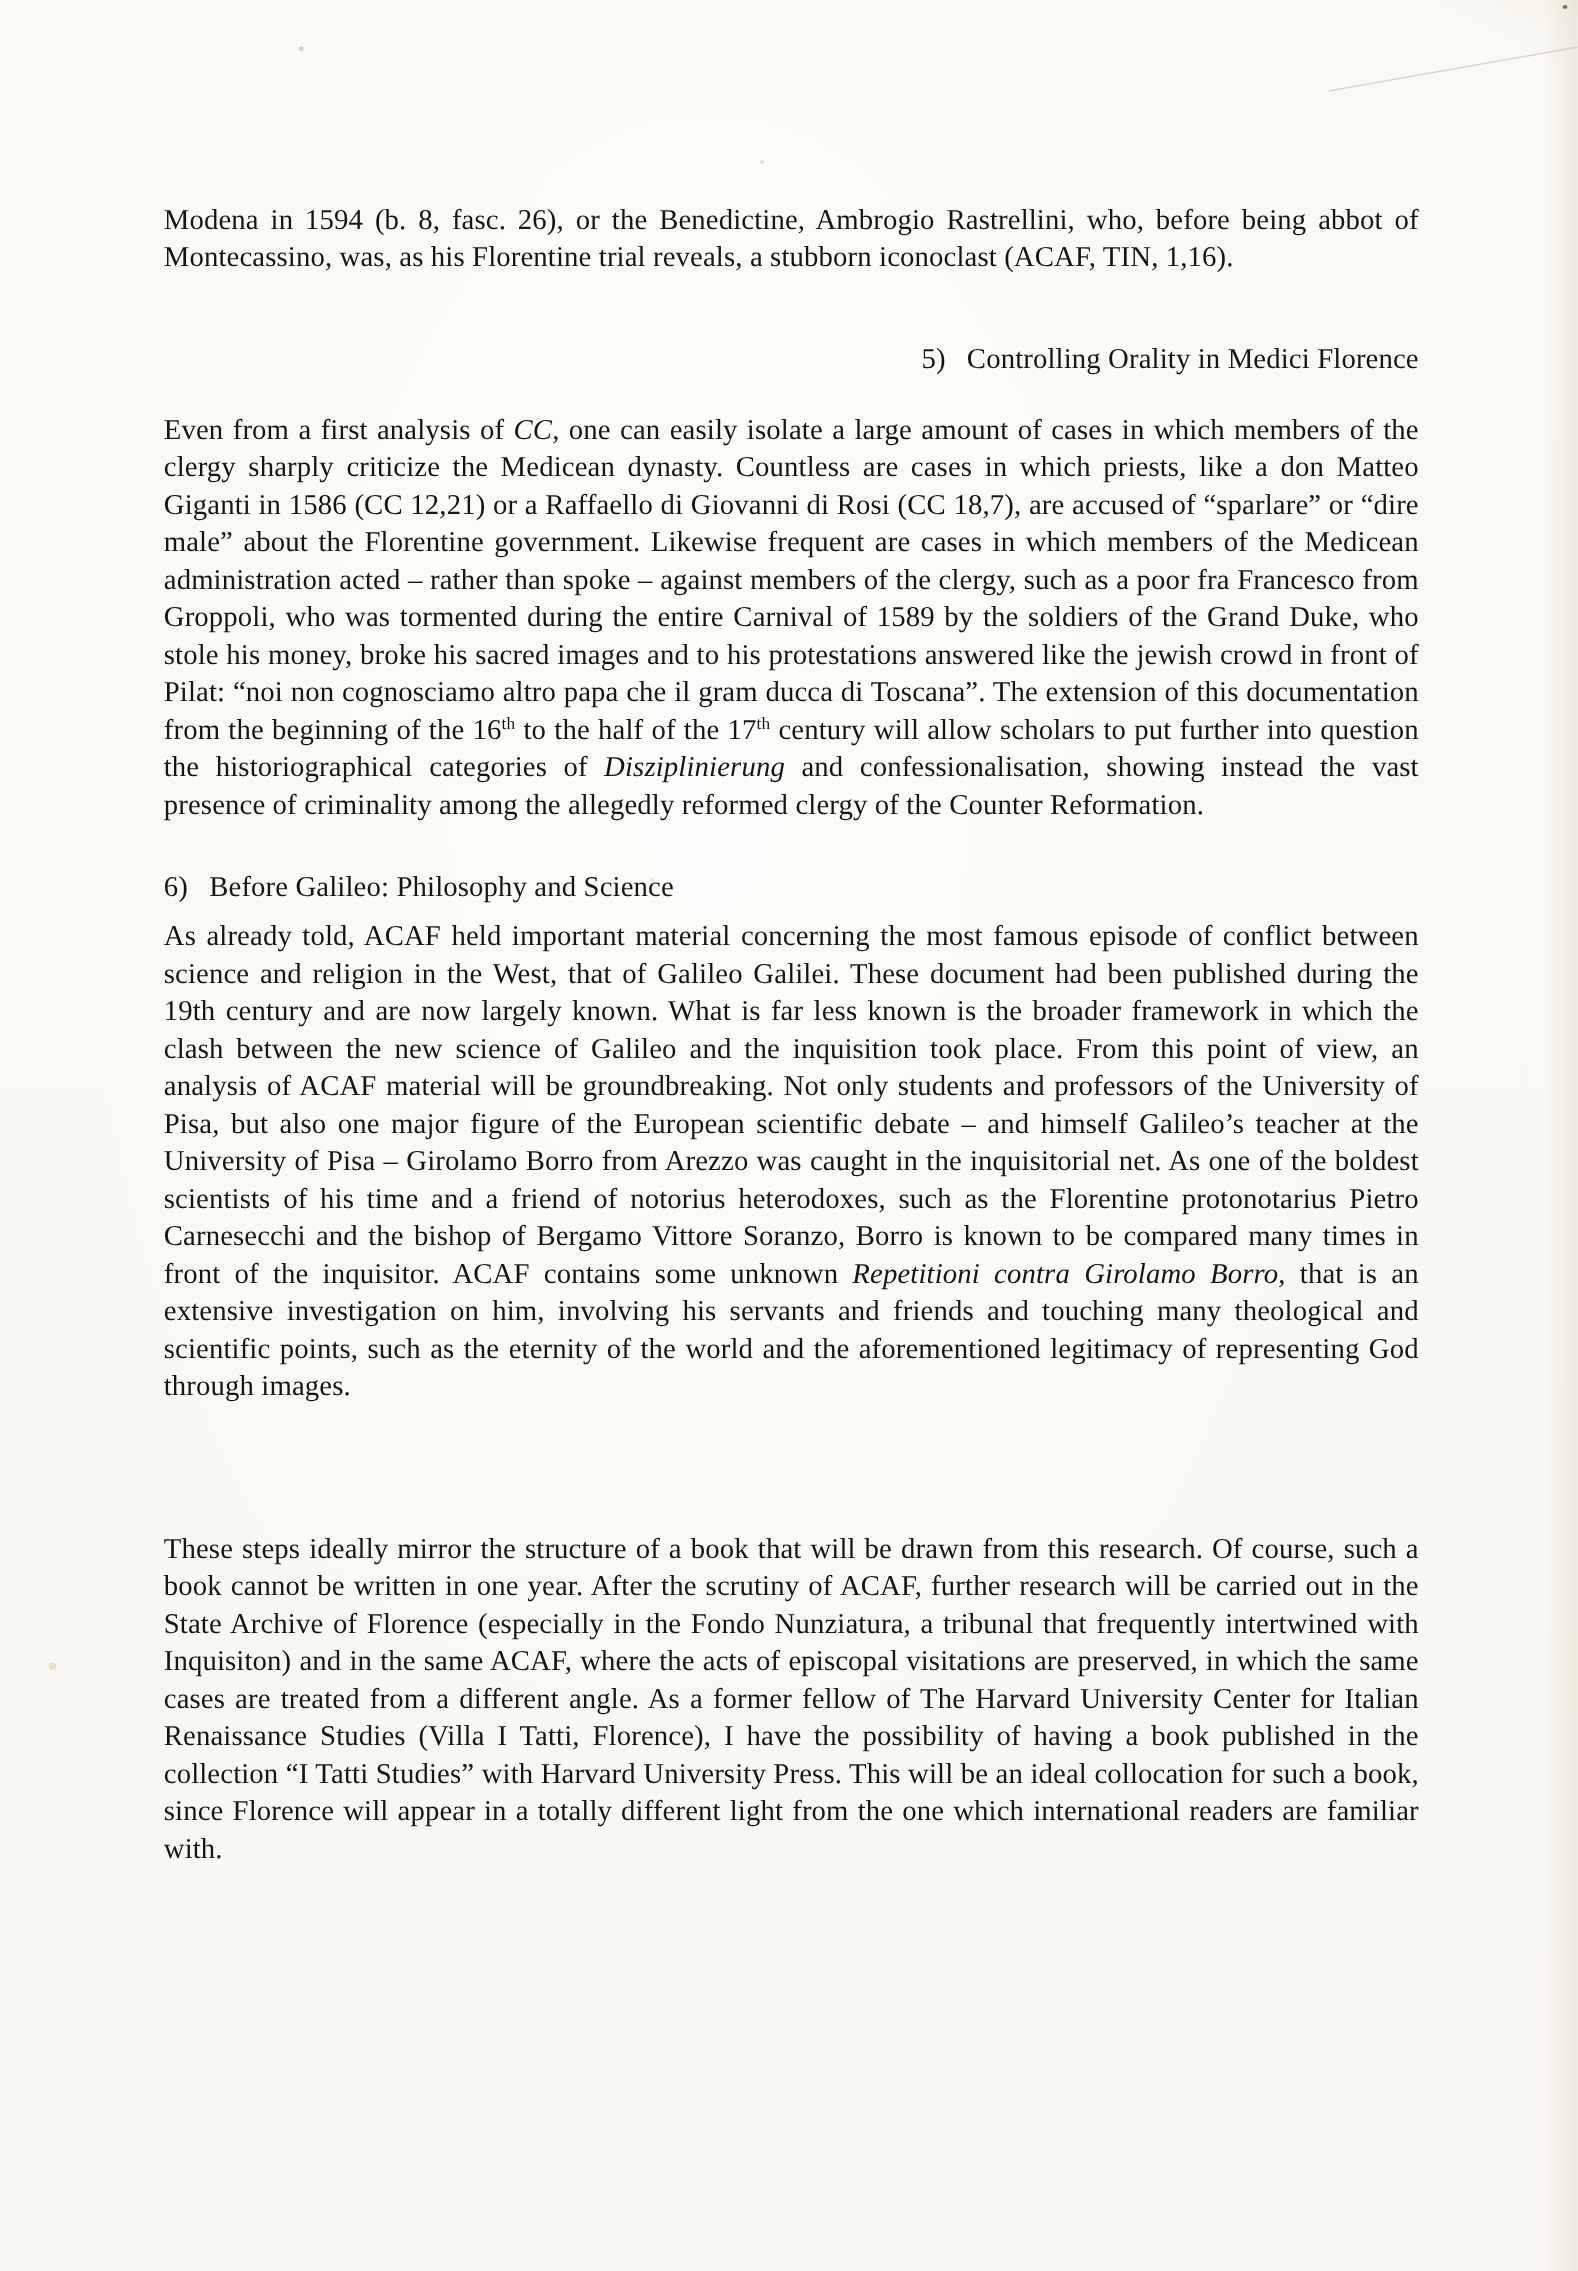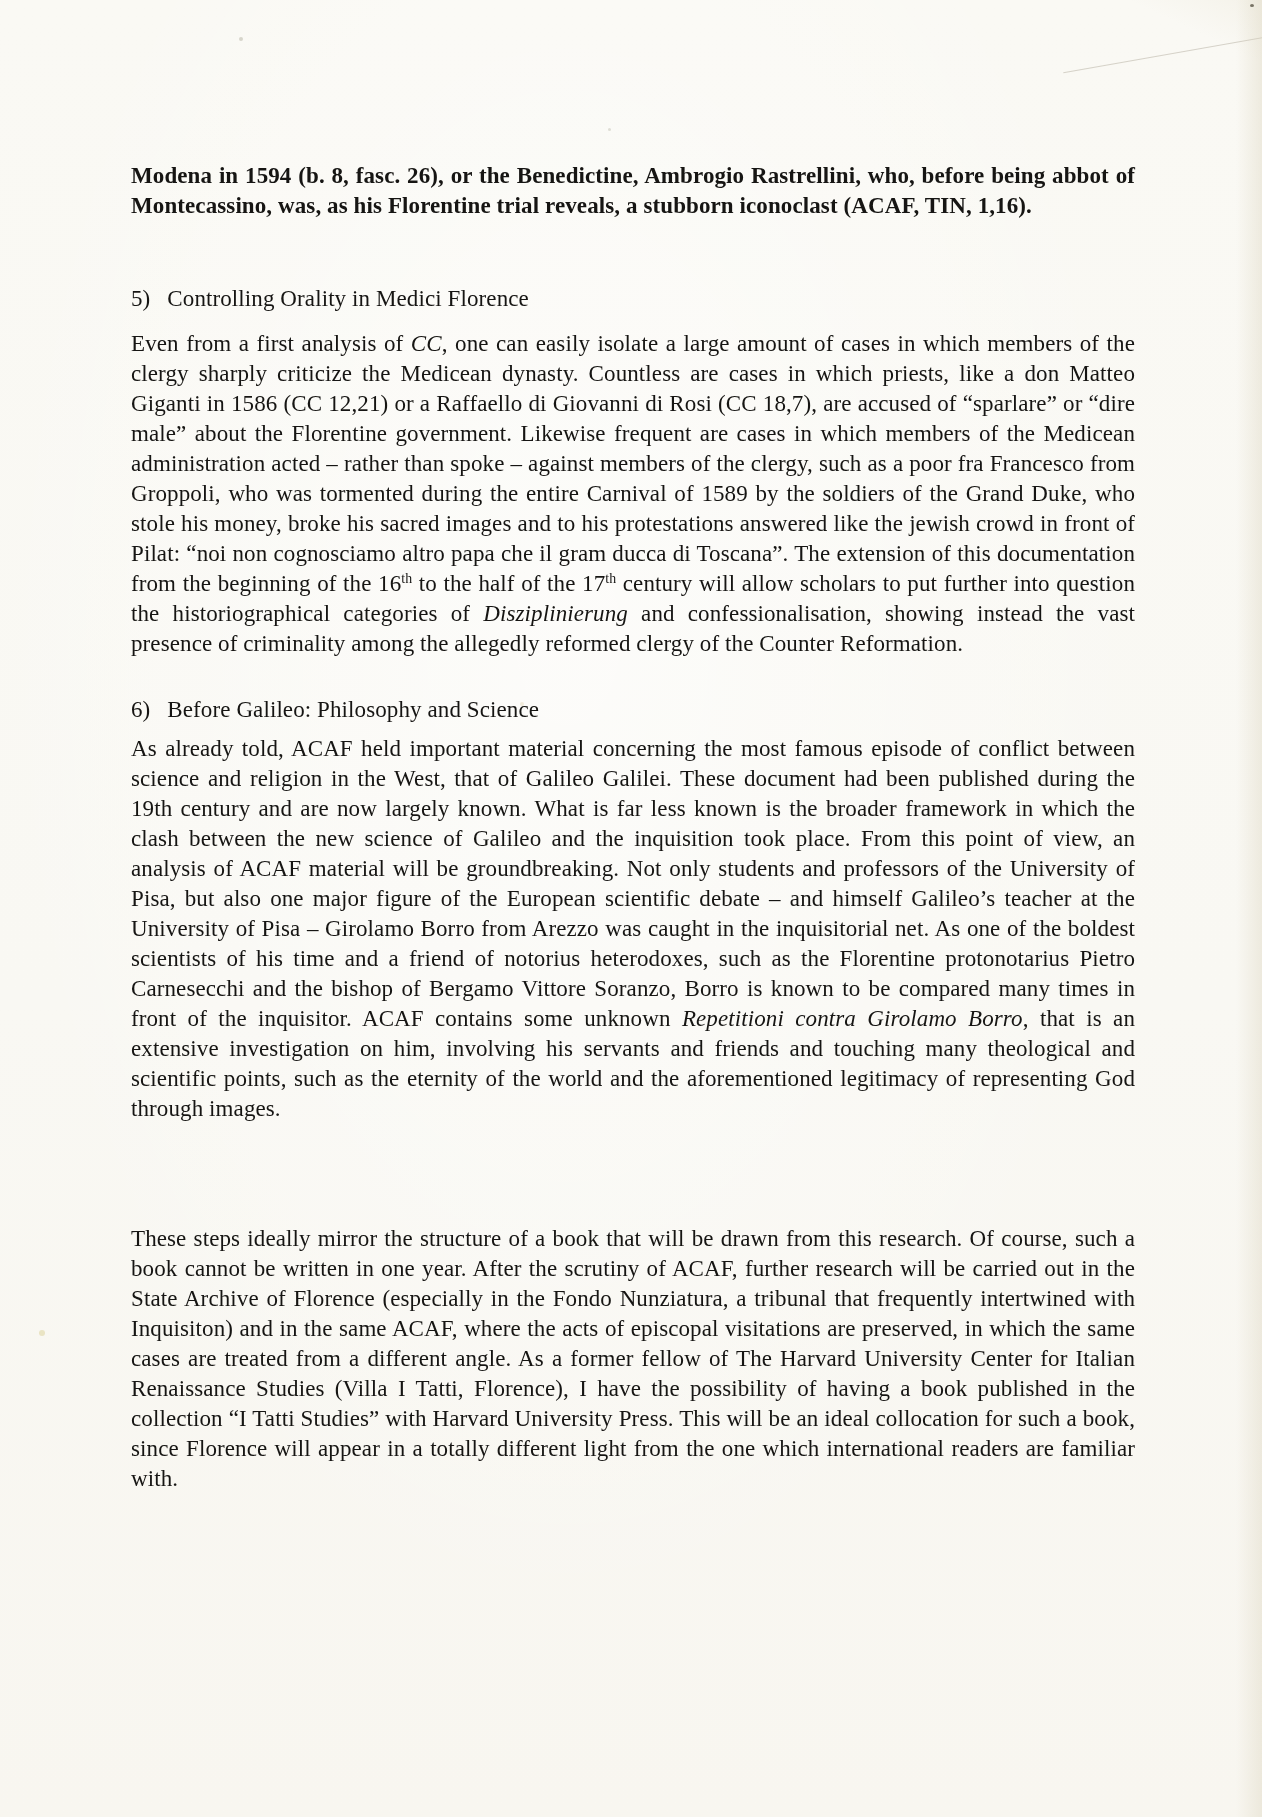--- a/index.html
+++ b/index.html
@@ -73,22 +73,22 @@
   .heading { font-weight: normal; }
   .heading .sec-num { display: inline-block; margin-right: 17px; }
   i { }
   sup {
     font-size: 0.60em;
     line-height: 0;
     vertical-align: baseline;
     position: relative;
     top: -0.55em;
   }
-  .b-intro   { top: 161px; font-weight: bold; }
-  .b-head5   { top: 284px; }
+  .b-intro   { top: 161px; }
+  .b-head5   { top: 272px; text-align: right; }
   .b-para5   { top: 329px; }
   .b-head6   { top: 695px; }
   .b-para6   { top: 734px; }
   .b-closing { top: 1224px; }
 </style>
 </head>
 <body>
 
 <div class="page">
 

